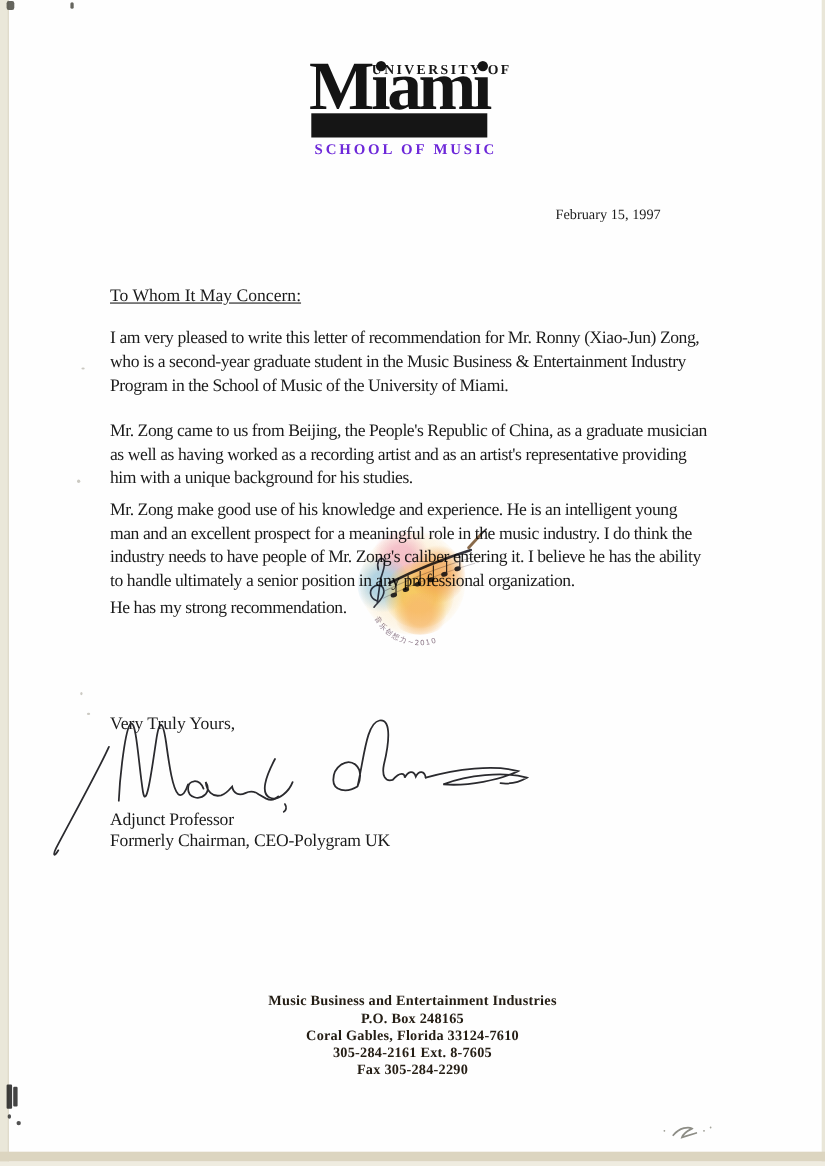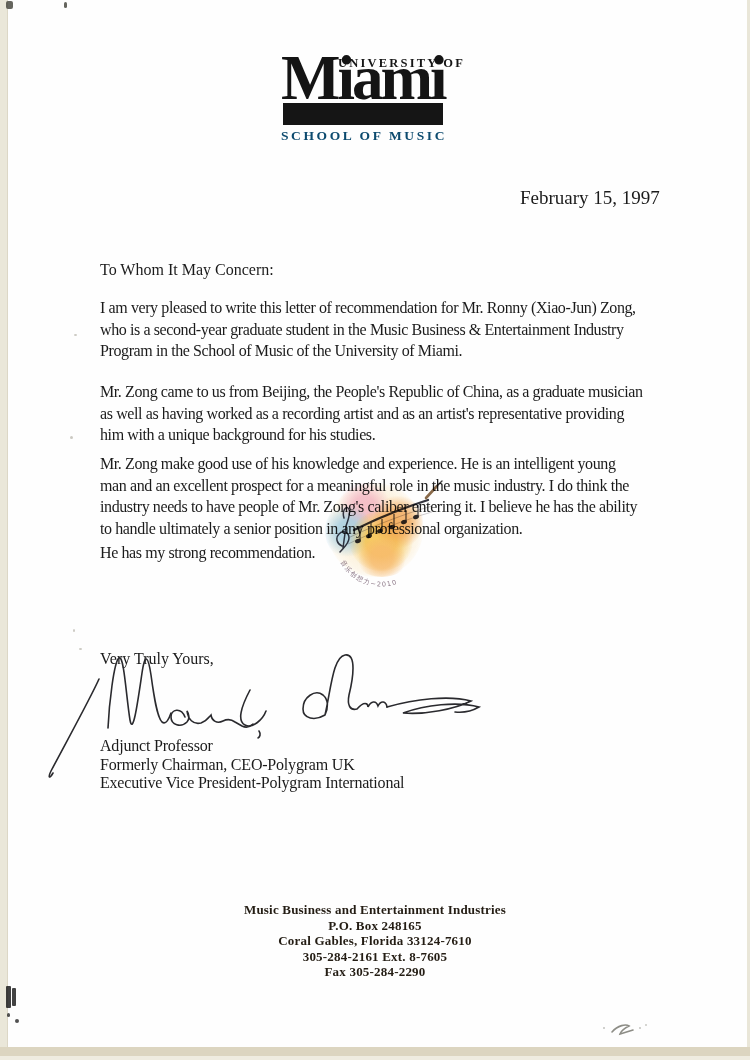--- a/index.html
+++ b/index.html
@@ -12,25 +12,25 @@
   .edge-right{right:0;top:0;width:3px;height:1060px;background:#e9e6d8;}
   .edge-bottom{left:0;top:1047px;width:750px;height:9px;background:#dcd5c0;}
   .edge-bottom2{left:0;top:1056px;width:750px;height:4px;background:#efece0;}
   .speck{background:#4a4a42;border-radius:2px;opacity:.85;}
   .fleck{background:#b5b2a8;border-radius:50%;opacity:.7;}
 
   
   .logo-univ{left:338px;top:56px;font-size:12.5px;font-weight:bold;letter-spacing:2.2px;color:#161616;}
   .logo-miami{left:281px;top:34px;font-size:63px;font-weight:bold;letter-spacing:-3px;line-height:64px;color:#141414;margin-top:12px;}
   .logo-bar{left:283px;top:103px;width:160px;height:22px;background:#151515;}
-  .logo-school{left:276px;top:128px;width:176px;text-align:center;font-size:13.5px;font-weight:bold;letter-spacing:2.6px;color:#0c4a6e;}
+  .logo-school{left:276px;top:128px;width:176px;text-align:right;font-size:13.5px;font-weight:bold;letter-spacing:2.6px;color:#6d28d9;}
 
   
-  .date{left:520px;top:187px;font-size:19px;}
-  .salutation{left:100px;top:261px;font-size:16px;}
+  .date{left:505px;top:187px;font-size:13px;}
+  .salutation{left:100px;top:261px;font-size:16px;text-decoration:underline;}
   .para{left:100px;font-size:16px;line-height:21.5px;letter-spacing:-0.4px;white-space:pre-line;width:580px;}
   .p1{top:297px;} .p2{top:381px;} .p3{top:453px;} .p4{top:542px;}
   .closing{left:100px;top:650px;font-size:16px;}
   .signer{left:100px;top:737px;font-size:16px;line-height:18.6px;letter-spacing:-0.2px;}
 
   
   .footer{left:0;top:902px;width:750px;text-align:center;font-size:13px;font-weight:bold;
           line-height:15.6px;letter-spacing:.2px;color:#241d14;}
 
   
@@ -138,21 +138,20 @@
     <path d="M 224,86 C 226,89 225,92 223,93"></path>
     <path d="M 215,45 C 206,62 202,76 210,80 C 218,84 228,74 231,66"></path>
     <path d="M 290,70 C 280,76 268,74 268,64 C 268,52 280,44 288,50 C 294,55 293,64 290,70 C 296,44 298,12 310,10 C 322,8 318,34 314,50 C 312,60 315,66 322,64 C 329,56 333,58 333,62 C 336,56 341,55 343,61 C 346,55 351,56 352,62"></path>
     <path d="M 352,62 C 380,54 414,50 436,56 C 420,64 390,70 368,68 C 390,60 422,56 444,62 C 437,66 428,68 420,67"></path>
   </g>
 </svg>
 
 <div class="abs signer">
   <div>Adjunct Professor</div>
   <div>Formerly Chairman, CEO-Polygram UK</div>
-  <div>Executive Vice President-Polygram International</div>
 </div>
 
 <div class="abs footer">
   <div>Music Business and Entertainment Industries</div>
   <div>P.O. Box 248165</div>
   <div>Coral Gables, Florida 33124-7610</div>
   <div>305-284-2161 Ext. 8-7605</div>
   <div>Fax 305-284-2290</div>
 </div>
 

